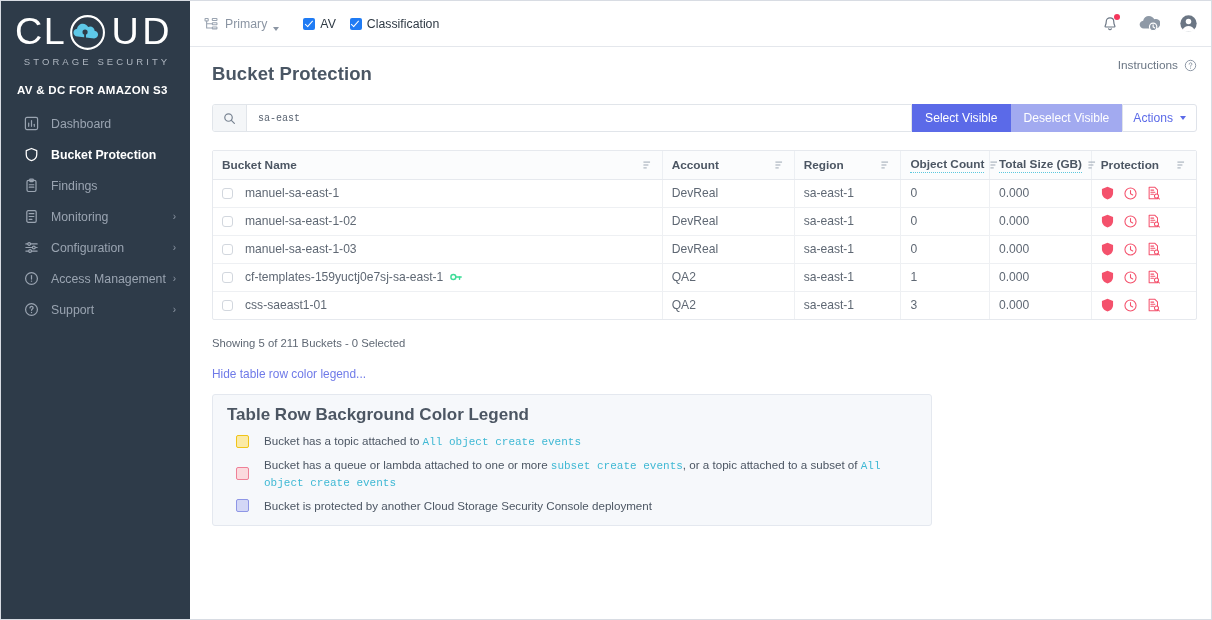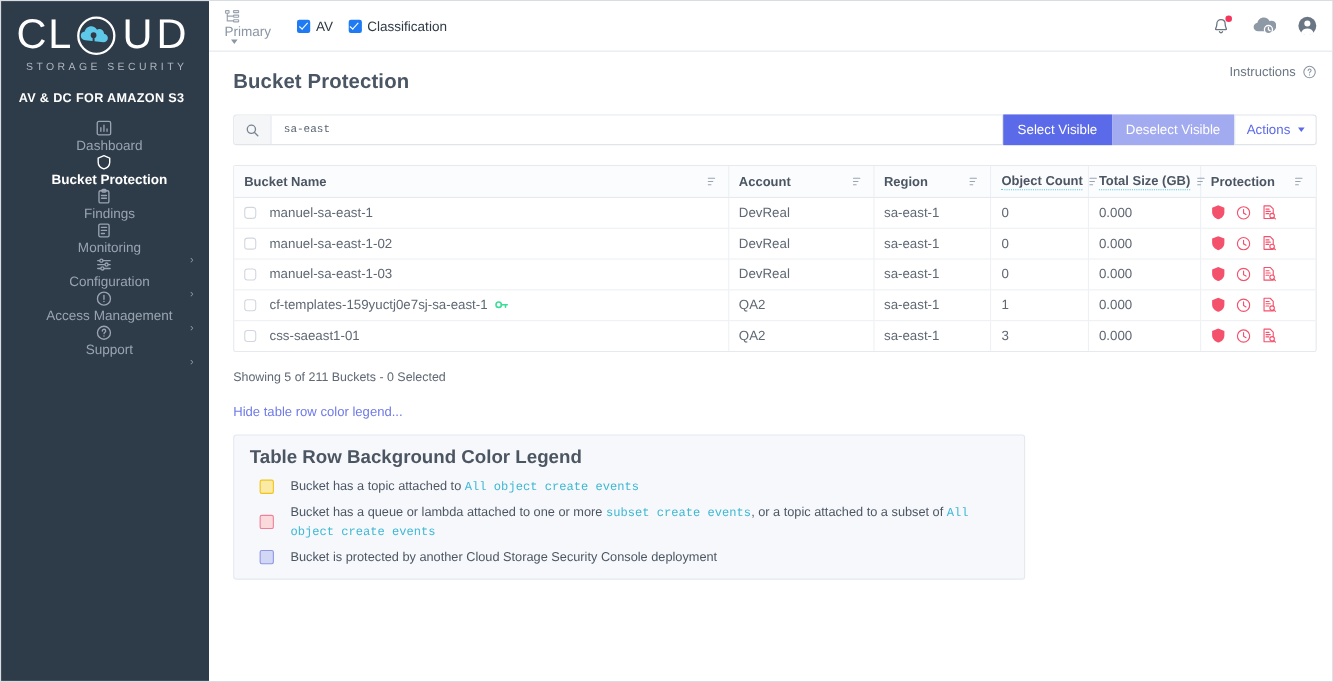--- a/index.html
+++ b/index.html
@@ -50,21 +50,20 @@
   }
   .nav { padding-top: 2px; }
   .nav-item {
     display: flex; align-items: center;
     height: 31px;
     padding: 0 14px 0 22px;
     color: #9aa4b1;
     font-size: 12.3px;
     cursor: pointer;
     position: relative;
-    flex-direction: column;
   }
   .nav-item.active { color: #ffffff; font-weight: bold; }
   .nav-ico {
     width: 17px; height: 17px;
     margin-right: 11px;
     display: flex; align-items: center; justify-content: center;
     flex: 0 0 17px;
   }
   .nav-ico svg { display:block; }
   .nav-label { white-space: nowrap; }
@@ -86,26 +85,25 @@
   }
   .topbar {
     height: 46px;
     border-bottom: 1px solid #e4e7ec;
     display: flex; align-items: center;
     padding: 0 13px 0 14px;
     flex: 0 0 46px;
     background: #fff;
   }
   .env-select {
-    display: flex; align-items: flex-start;
+    display: flex; align-items: flex-end;
     color: #8b95a3;
     font-size: 12.3px;
     cursor: pointer;
     margin-right: 24px;
-    flex-direction: column;
   }
   .env-select .tree-ico { margin-right: 7px; display:flex; }
   .caret {
     display: inline-block;
     width: 0; height: 0;
     border-left: 3.5px solid transparent;
     border-right: 3.5px solid transparent;
     border-top: 4px solid currentColor;
     margin-left: 6px;
   }

